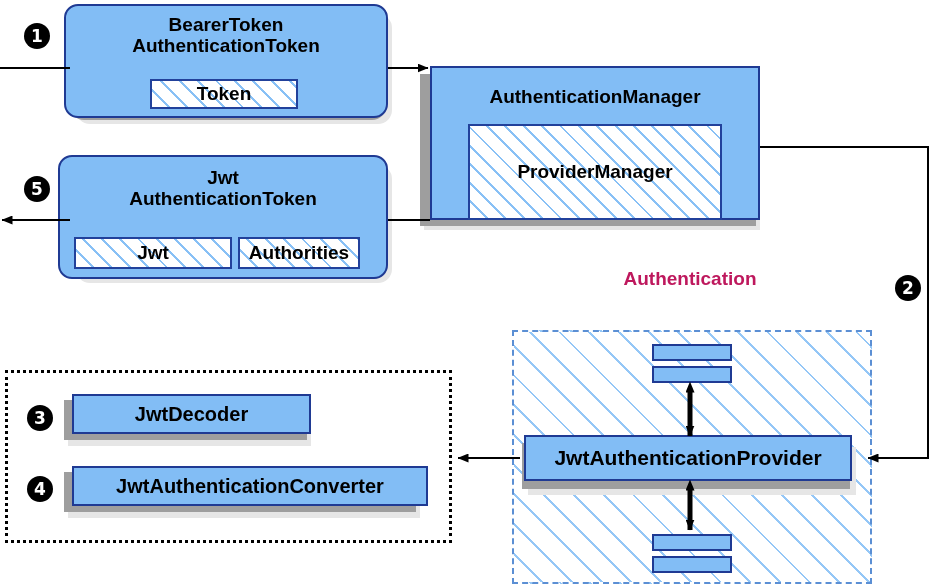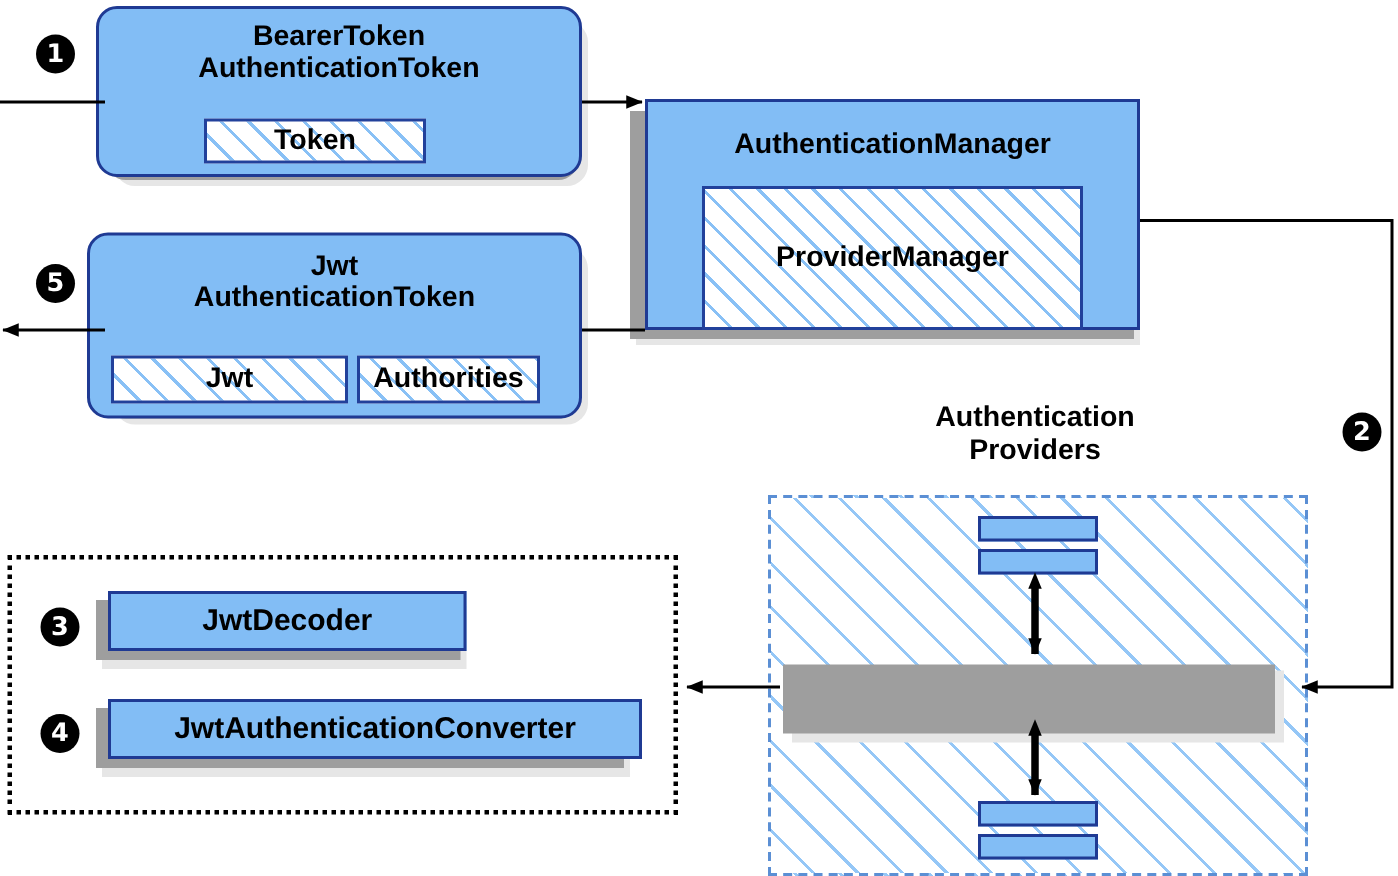--- a/index.html
+++ b/index.html
@@ -117,21 +117,21 @@
     line-height: 1;
     z-index: 20;
     font-family: "DejaVu Sans", sans-serif;
   }
 
   
   .caption {
     position: absolute;
     font-weight: bold;
     text-align: center;
-    color: #000000;
+    color: #be185d;
     line-height: 1.15;
     z-index: 8;
   }
 
   svg.wires {
     position: absolute;
     left: 0; top: 0;
     width: 932px;
     height: 584px;
     z-index: 10;
@@ -167,32 +167,31 @@
 
     <line x1="690" y1="392" x2="690" y2="436" stroke="#000" stroke-width="5" marker-start="url(#arrowhead-start)" marker-end="url(#arrowhead)"></line>
 
     <line x1="690" y1="490" x2="690" y2="530" stroke="#000" stroke-width="5" marker-start="url(#arrowhead-start)" marker-end="url(#arrowhead)"></line>
   </svg>
 
   <div class="providers-zone" style="left:512px; top:330px; width:360px; height:254px;"></div>
 
   <div class="caption" style="left:590px; top:268px; width:200px; font-size:19px;">
     <div>Authentication</div>
-    <div>Providers</div>
   </div>
 
   <div class="dotted-zone" style="left:5px; top:370px; width:447px; height:173px;"></div>
 
   <div class="shadow-far round" style="left:76px; top:14px; width:316px; height:110px;"></div>
   <div class="shadow-near round" style="left:70px; top:10px; width:316px; height:110px;"></div>
   <div class="node round" style="left:64px; top:4px; width:324px; height:114px; display:block; padding-top:8px; font-size:19px;">
     <div>BearerToken</div>
     <div>AuthenticationToken</div>
   </div>
-  <div class="part" style="left:136px; top:79px; width:148px; height:30px; font-size:19px;">Token</div>
+  <div class="part" style="left:150px; top:79px; width:148px; height:30px; font-size:19px;">Token</div>
 
   <div class="step" style="left:24px; top:23px;">1</div>
 
   <div class="shadow-far round" style="left:76px; top:165px; width:316px; height:118px;"></div>
   <div class="shadow-near round" style="left:70px; top:161px; width:316px; height:118px;"></div>
   <div class="node round" style="left:58px; top:155px; width:330px; height:124px; display:block; padding-top:10px; font-size:19px;">
     <div>Jwt</div>
     <div>AuthenticationToken</div>
   </div>
   <div class="part" style="left:74px; top:237px; width:158px; height:32px; font-size:19px;">Jwt</div>
@@ -205,20 +204,21 @@
   <div class="node" style="left:430px; top:66px; width:330px; height:154px; display:block; padding-top:18px; font-size:19px;">
     <div>AuthenticationManager</div>
   </div>
   <div class="part" style="left:468px; top:124px; width:254px; height:96px; font-size:19px;">ProviderManager</div>
 
   <div class="mini-bar" style="left:652px; top:344px; width:80px; height:17px;"></div>
   <div class="mini-bar" style="left:652px; top:366px; width:80px; height:17px;"></div>
 
   <div class="shadow-far" style="left:528px; top:447px; width:328px; height:48px;"></div>
   <div class="shadow-near" style="left:522px; top:443px; width:328px; height:46px;"></div>
+  <div class="node" style="left:524px; top:435px; width:328px; height:46px; font-size:21px;">JwtAuthenticationProvider</div>
 
   <div class="mini-bar" style="left:652px; top:534px; width:80px; height:17px;"></div>
   <div class="mini-bar" style="left:652px; top:556px; width:80px; height:17px;"></div>
 
   <div class="step" style="left:895px; top:275px;">2</div>
 
   <div class="shadow-far" style="left:68px; top:404px; width:243px; height:42px;"></div>
   <div class="shadow-near" style="left:64px; top:400px; width:243px; height:40px;"></div>
   <div class="node" style="left:72px; top:394px; width:239px; height:40px; font-size:20px;text-align:right;">JwtDecoder</div>
 

